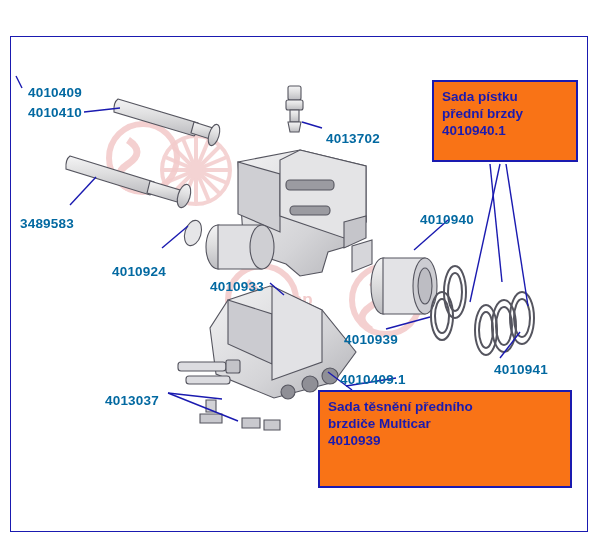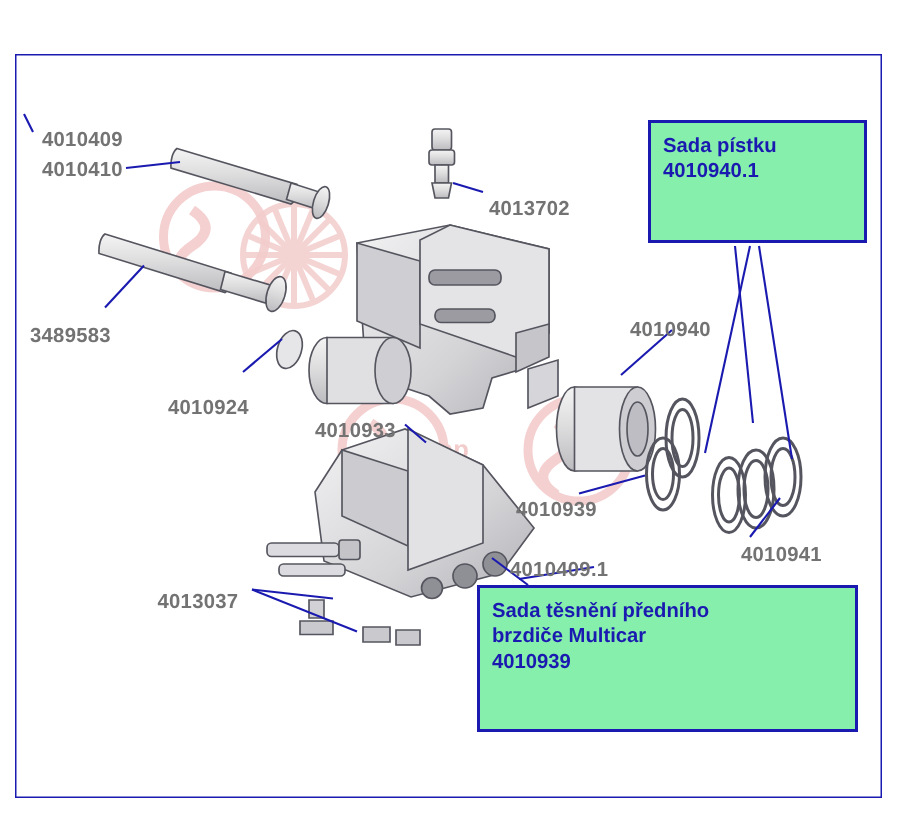--- a/index.html
+++ b/index.html
@@ -1,20 +1,20 @@
 <!DOCTYPE html>
 <html><head>
 <meta charset="utf-8">
 <style>
   html,body{margin:0;padding:0;background:#fff;}
   body{width:600px;height:552px;font-family:"Liberation Sans",sans-serif;}
   #stage{position:relative;width:600px;height:552px;overflow:hidden;background:#ffffff;}
   .frame{position:absolute;left:10px;top:36px;width:578px;height:496px;border:1px solid #1a1ab0;box-sizing:border-box;}
-  .lbl{position:absolute;color:#737373;font-weight:bold;font-size:13.5px;white-space:nowrap;letter-spacing:.2px;}
-  .box{position:absolute;border:2px solid #1a1ab0;background:#86efac;color:#1a1ab0;font-weight:bold;font-size:13.5px;line-height:17px;padding:6px 8px;box-sizing:border-box;}
+  .lbl{position:absolute;color:#0369a1;font-weight:bold;font-size:13.5px;white-space:nowrap;letter-spacing:.2px;}
+  .box{position:absolute;border:2px solid #1a1ab0;background:#f97316;color:#1a1ab0;font-weight:bold;font-size:13.5px;line-height:17px;padding:6px 8px;box-sizing:border-box;}
   svg.layer{position:absolute;left:0;top:0;width:600px;height:552px;}
   .wm{position:absolute;color:#f3cccc;font-weight:bold;}
 </style>
 </head>
 <body>
 
 <div id="stage">
 
   <svg class="layer">
     <g stroke="#f3cccc" stroke-width="6" fill="none" opacity="0.9">
@@ -162,20 +162,21 @@
   <div class="lbl" style="left:326px;top:131px;">4013702</div>
   <div class="lbl" style="left:420px;top:212px;">4010940</div>
   <div class="lbl" style="left:210px;top:279px;">4010933</div>
   <div class="lbl" style="left:344px;top:332px;">4010939</div>
   <div class="lbl" style="left:494px;top:362px;text-align:right;">4010941</div>
   <div class="lbl" style="left:340px;top:372px;">4010409.1</div>
   <div class="lbl" style="left:105px;top:393px;">4013037</div>
 
   <div class="box" style="left:432px;top:80px;width:146px;height:82px;">
     <div>Sada pístku</div>
+    <div>přední brzdy</div>
     <div>4010940.1</div>
   </div>
 
   <div class="box" style="left:318px;top:390px;width:254px;height:98px;">
     <div>Sada těsnění předního</div>
     <div>brzdiče Multicar</div>
     <div>4010939</div>
   </div>
 
 </div>

